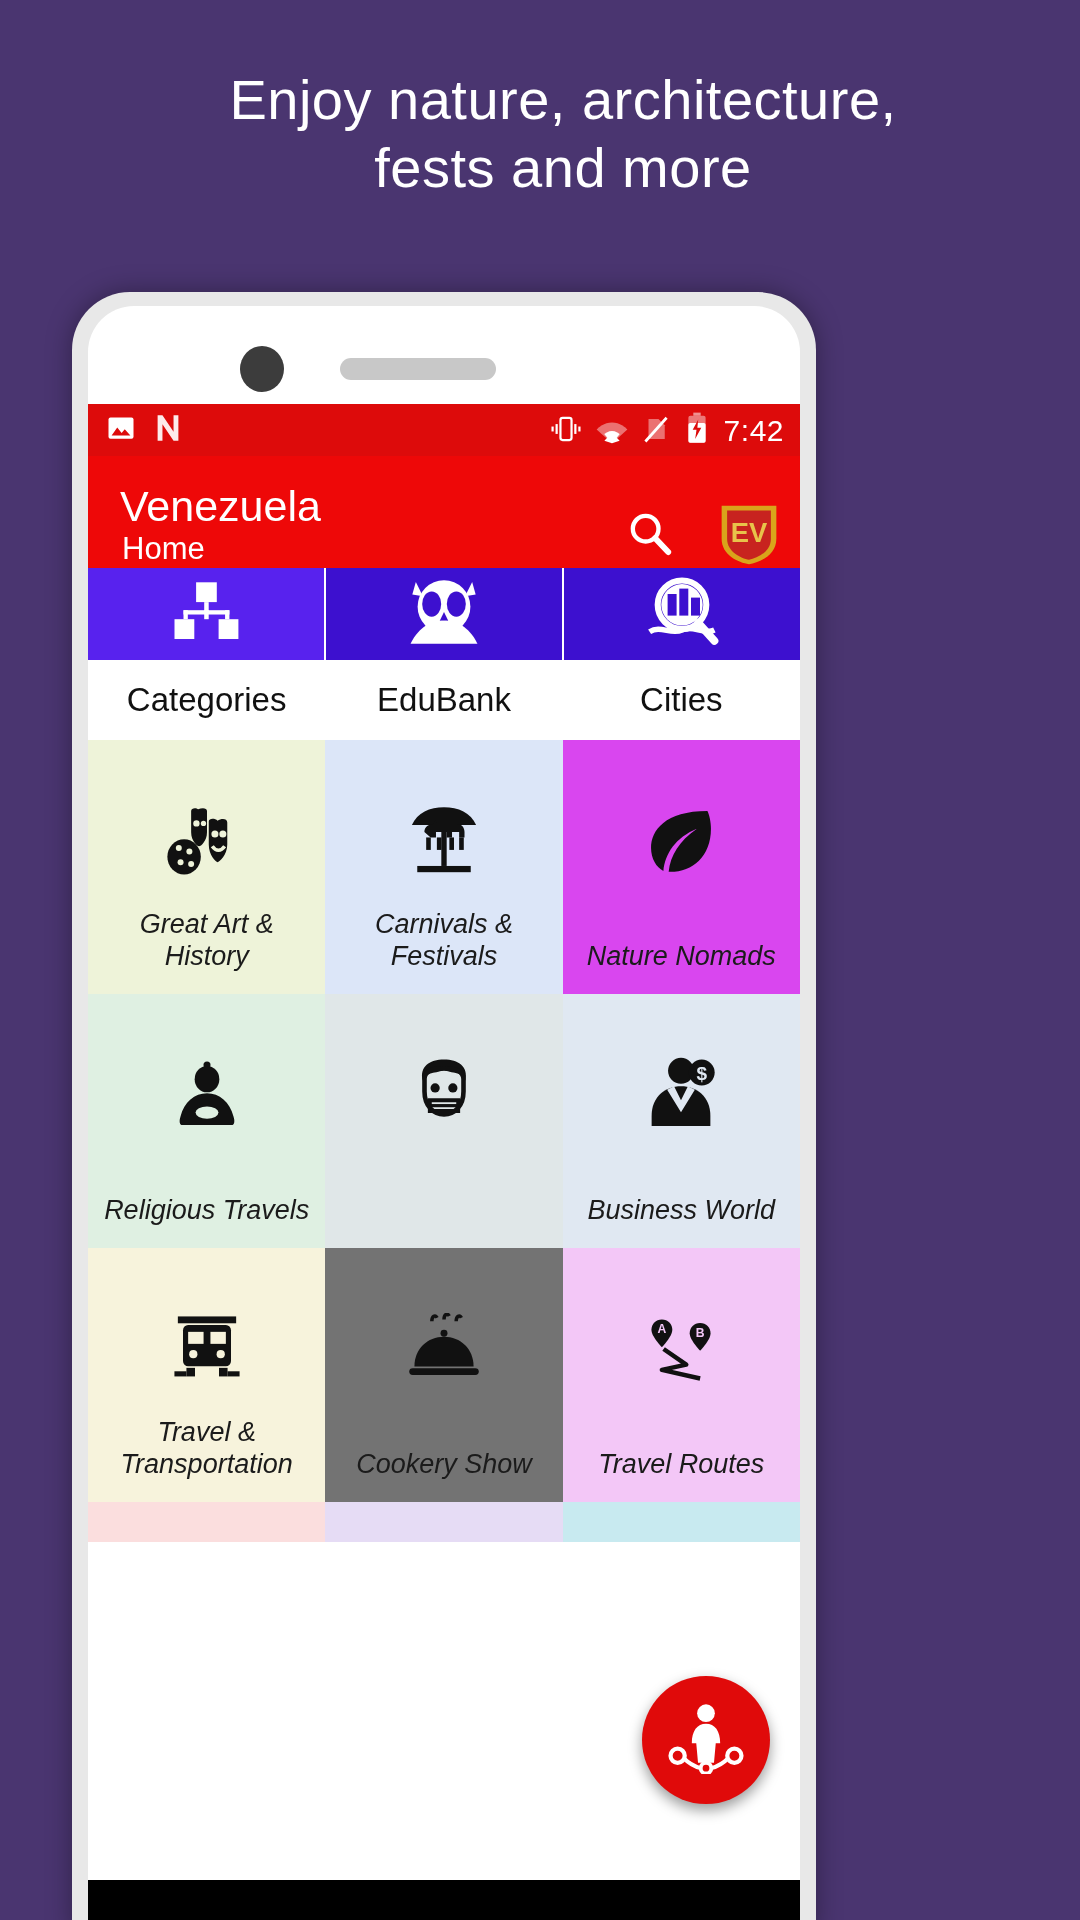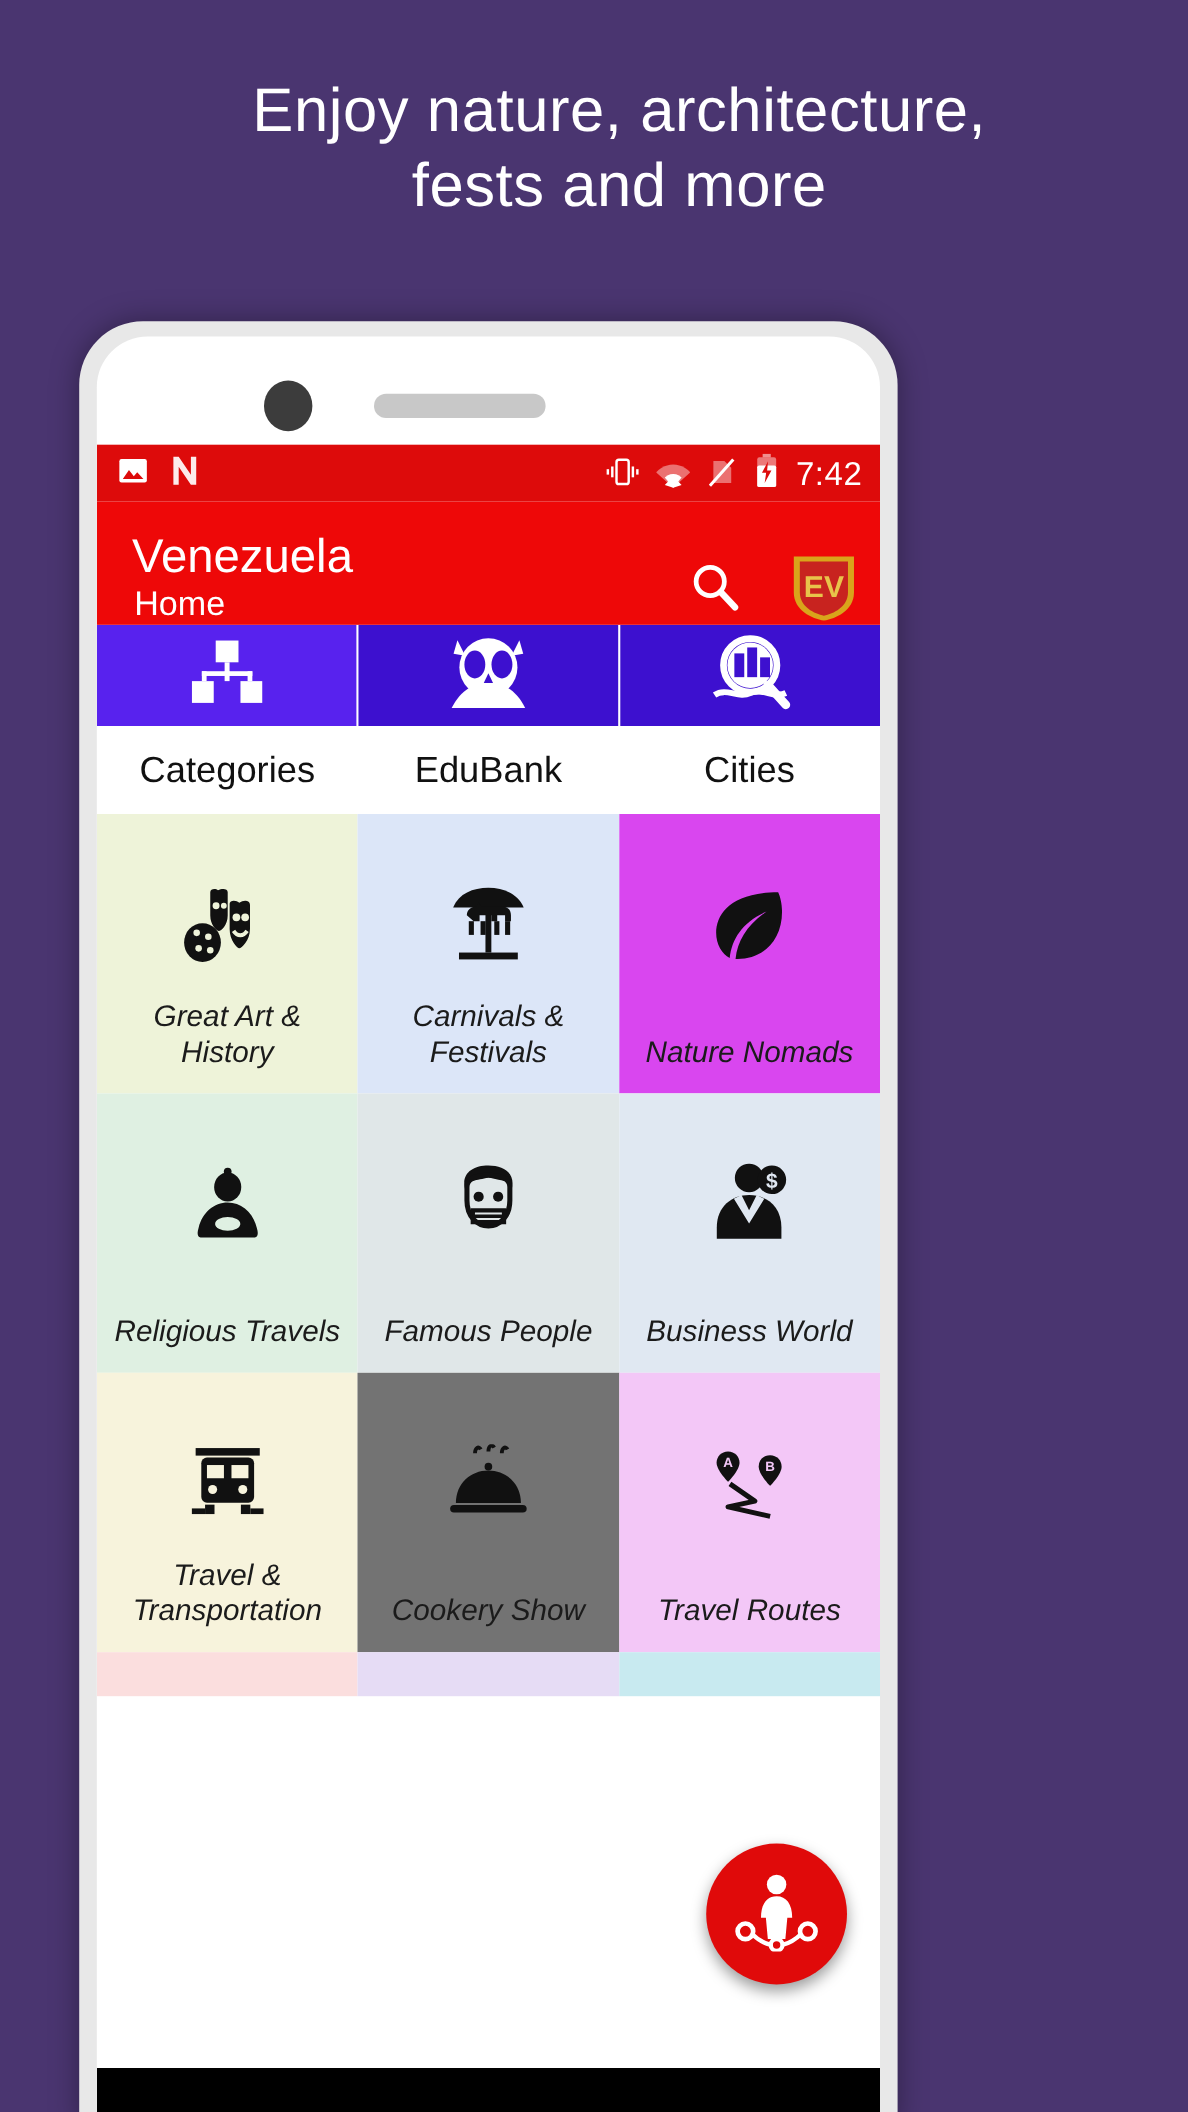--- a/index.html
+++ b/index.html
@@ -322,21 +322,20 @@
           <div class="tile-icon">
             <svg width="78" height="78" viewBox="0 0 44 44">
               <path d="M10 14 C8 6 14 2 22 2 C30 2 36 6 34 14 C33 9 28 10 22 8 C16 10 11 9 10 14 Z" fill="#111"></path>
               <path d="M11 13 C11 9 15 7 22 7 C29 7 33 9 33 13 V20 C33 28 28 33 22 33 C16 33 11 28 11 20 Z" fill="none" stroke="#111" stroke-width="2.6"></path>
               <circle cx="17" cy="18" r="2.6" fill="#111"></circle>
               <circle cx="27" cy="18" r="2.6" fill="#111"></circle>
               <path d="M14 25 H30 V31 H14 Z" fill="none" stroke="#111" stroke-width="2.2"></path>
               <line x1="14" y1="28" x2="30" y2="28" stroke="#111" stroke-width="1.8"></line>
             </svg>
           </div>
-          <div class="tile-label">Famous People</div>
         </div>
 
         <div class="tile" style="background:#e0e8f2">
           <div class="tile-icon">
             <svg width="76" height="78" viewBox="0 0 44 44">
               <circle cx="22" cy="8" r="7.5" fill="#111"></circle>
               <path d="M22 17 C13 17 5 23 5 34 V40 H39 V34 C39 23 31 17 22 17 Z" fill="#111"></path>
               <path d="M18 17 L22 25 L26 17 L30 19 L22 32 L14 19 Z" fill="#e0e8f2"></path>
               <circle cx="34" cy="9" r="7.5" fill="#111"></circle>
               <text x="34" y="13.5" font-family="Liberation Sans, sans-serif" font-size="11" font-weight="bold" fill="#e0e8f2" text-anchor="middle">$</text>

